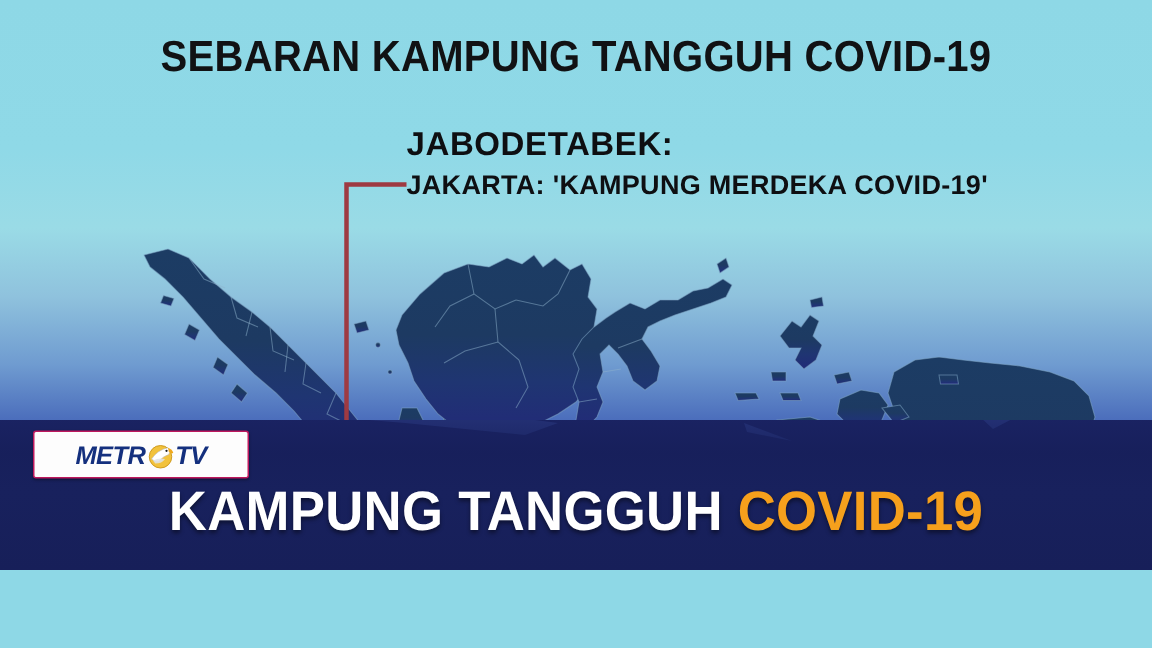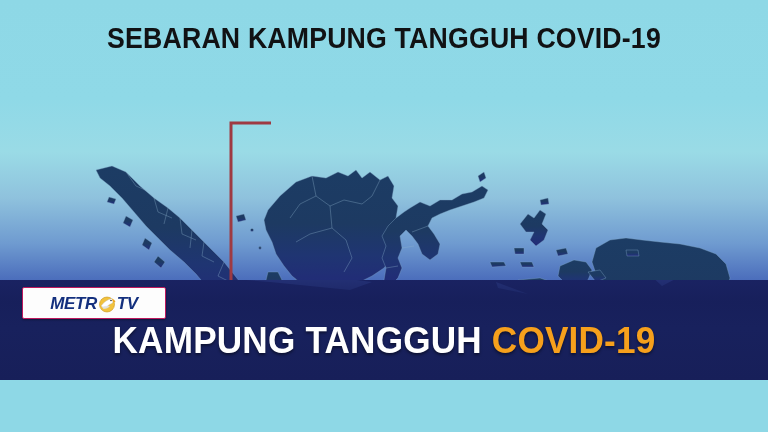--- a/index.html
+++ b/index.html
@@ -213,20 +213,24 @@
       </g>
     </svg>
   </div>
 
   <div class="headline">SEBARAN KAMPUNG TANGGUH COVID-19</div>
 
   <svg id="pointer" viewBox="0 0 60 210">
     <path d="M46,3 L6,3 L6,202" fill="none" stroke="#9e3a42" stroke-width="3"></path>
   </svg>
 
+  <div class="callout">
+    <div class="l1">JABODETABEK:</div>
+    <div class="l2">JAKARTA: 'KAMPUNG MERDEKA COVID-19'</div>
+  </div>
 
   <div id="banner">
 
     <svg id="bannerbg" viewBox="0 0 768 432" preserveAspectRatio="none">
       <g fill="#3d55a8" stroke="none">
         <path d="M96,170 L140,186 L180,218 L224,262 L244,292 L230,302 L184,262 L134,212 L100,178 Z"></path>
         <path d="M268,210 L312,176 L356,170 L394,186 L398,240 L372,276 L324,284 L284,266 L264,220 Z"></path>
         <path d="M410,208 L462,194 L488,190 L474,202 L432,218 L440,244 L430,260 L412,236 L400,236 L398,278 L384,280 L386,246 L396,218 Z"></path>
         <path d="M196,322 L266,324 L326,328 L372,334 L350,342 L270,334 L198,328 Z"></path>
         <path d="M520,224 L540,210 L542,224 L544,240 L530,240 L526,232 Z"></path>

